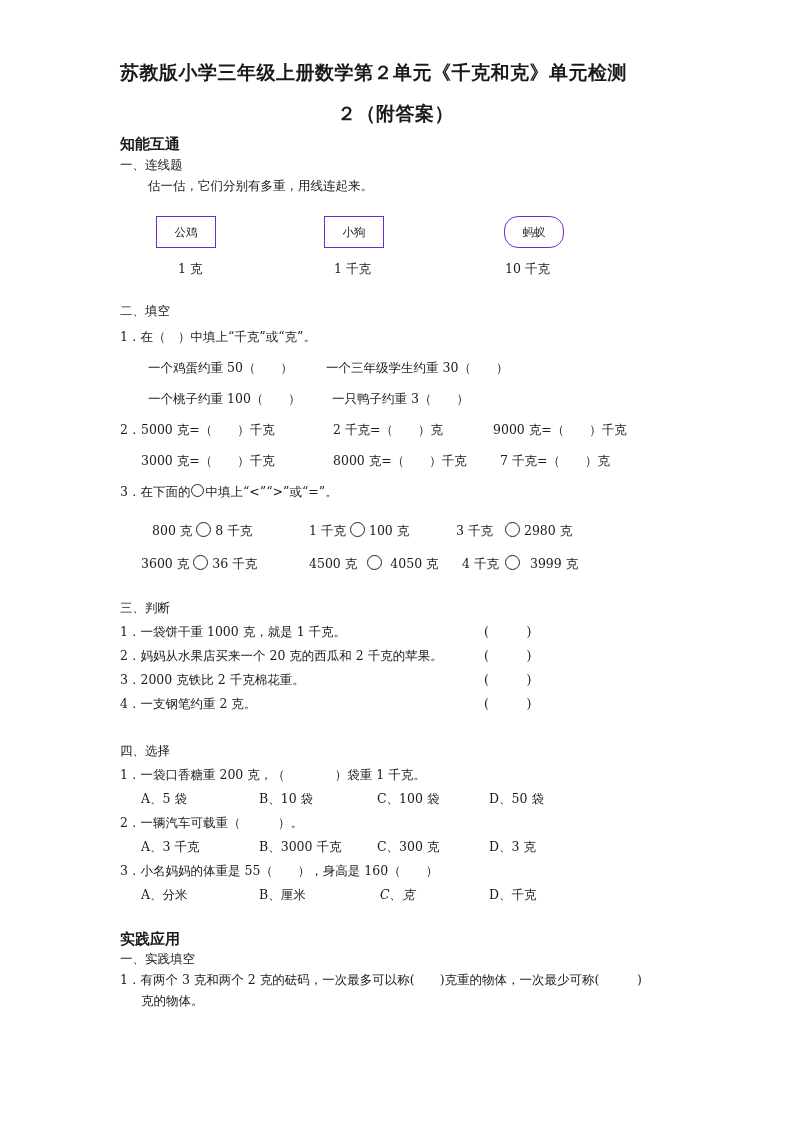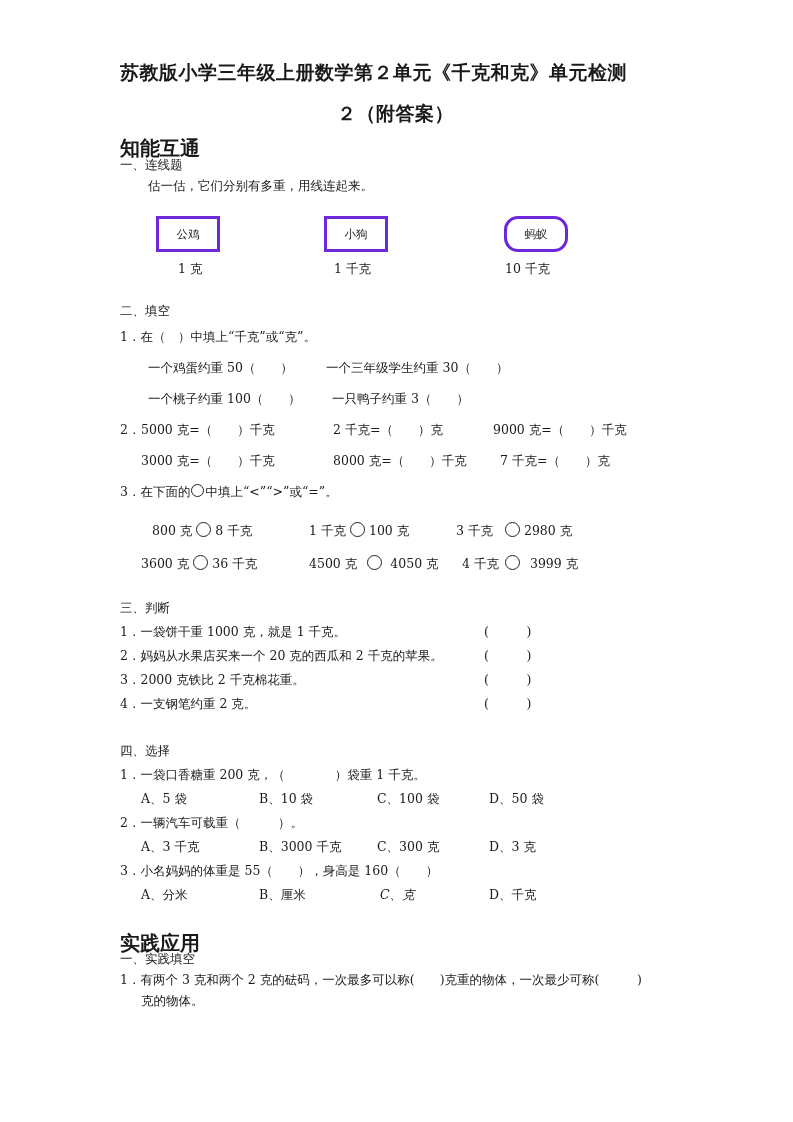--- a/index.html
+++ b/index.html
@@ -8,25 +8,25 @@
     font-family: "DejaVu Serif", "Liberation Serif", serif;
     color: #1a1a1a;
   }
   .abs { position: absolute; white-space: nowrap; }
   .title {
     font-family: "DejaVu Sans", "Liberation Sans", sans-serif;
     font-weight: bold; font-size: 19px; letter-spacing: 0.5px;
   }
   .h-section {
     font-family: "DejaVu Sans", "Liberation Sans", sans-serif;
-    font-size: 20px; font-weight: bold;
+    font-size: 15px; font-weight: bold;
   }
   .t { font-size: 12.5px; }
   .box {
-    position: absolute; border: 3px solid #6d28d9; width: 58px; height: 30px;
+    position: absolute; border: 1px solid #6d28d9; width: 58px; height: 30px;
     display: flex; align-items: center; justify-content: center;
     font-family: "DejaVu Sans", "Liberation Sans", sans-serif; font-size: 11.5px;
   }
   .circ {
     display: inline-block; width: 13px; height: 13px; border: 1.3px solid #222;
     border-radius: 50%; vertical-align: -2px; margin: 0 4px;
   }
   .circ-sm {
     display: inline-block; width: 11px; height: 11px; border: 1px solid #222;
     border-radius: 50%; vertical-align: -1px; margin: 0 1px;

